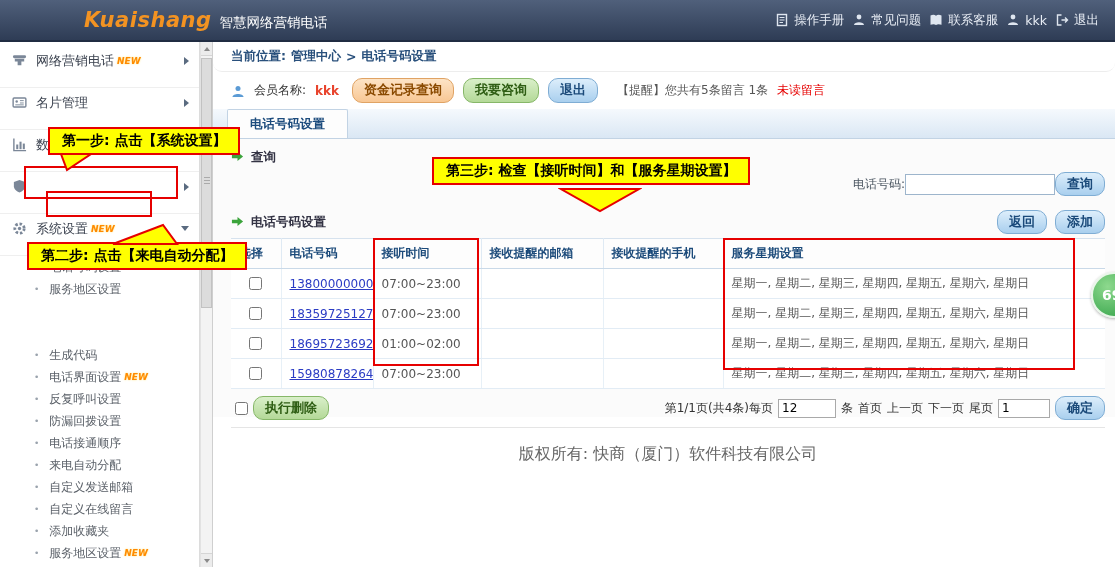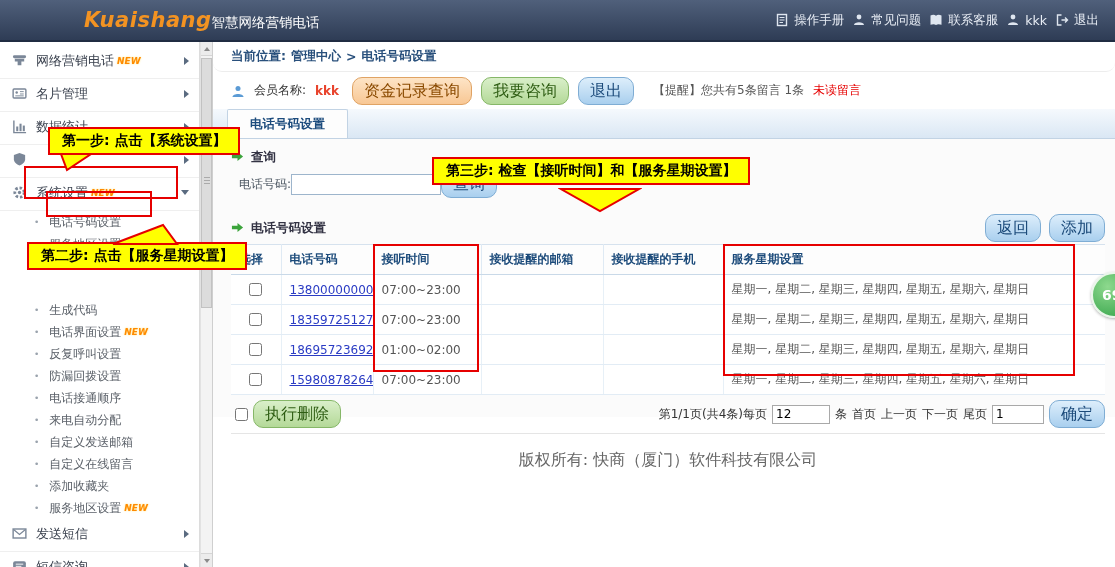--- a/index.html
+++ b/index.html
@@ -5,30 +5,30 @@
   html,body{margin:0;padding:0;background:#fff;}
   .screen{position:relative;width:1115px;height:567px;overflow:hidden;background:#fff;
     font-family:"DejaVu Sans","Liberation Sans",sans-serif;font-size:12px;color:#333;}
 
   
   .topbar{position:absolute;left:0;top:0;width:1115px;height:42px;box-sizing:border-box;
     background:linear-gradient(#50607b,#2e3c55);border-bottom:2px solid #202c42;
     display:flex;align-items:center;}
   .logo-wrap{display:flex;align-items:baseline;padding-left:84px;}
   .logo{font-style:italic;font-weight:bold;font-size:21px;color:#f39322;letter-spacing:.5px;}
-  .product{color:#ffffff;font-size:13.5px;}
+  .product{color:#ffffff;font-size:13.5px;margin-left:8px;}
   .topnav{margin-left:auto;display:flex;align-items:center;gap:8px;padding-right:16px;
     color:#e8edf5;font-size:12.5px;}
   .topnav-item{display:flex;align-items:center;gap:5px;cursor:pointer;white-space:nowrap;}
   .tico{display:inline-flex;width:14px;height:14px;}
 
   
   .sidebar{position:absolute;left:0;top:42px;width:200px;height:525px;background:#fff;
     box-sizing:border-box;border-right:1px solid #dcdcdc;padding-top:4px;}
-  .nav-item{height:29px;display:flex;align-items:center;padding:0 10px 3px 12px;
+  .nav-item{height:29px;display:flex;align-items:center;padding:0 10px 12px 12px;
     border-bottom:1px solid #efefef;cursor:pointer;position:relative;}
   .nav-ico{width:16px;height:16px;display:inline-flex;margin-right:8px;flex:0 0 16px;}
   .nav-label{font-size:13px;color:#3c4350;white-space:nowrap;}
   .badge{font-size:9px;font-weight:bold;font-style:italic;color:#ff8a00;margin-left:3px;
     text-shadow:0 0 2px #ffe27a;white-space:nowrap;}
   .tri{margin-left:auto;width:0;height:0;}
   .tri-right{border-left:5px solid #5a6b80;border-top:4px solid transparent;border-bottom:4px solid transparent;}
   .tri-down{border-top:5px solid #5a6b80;border-left:4px solid transparent;border-right:4px solid transparent;}
   .submenu{background:#fff;}
   .sub-item{height:22px;display:flex;align-items:center;padding-left:34px;cursor:pointer;position:relative;}
@@ -48,37 +48,37 @@
   .sb-thumb{position:absolute;left:0;top:16px;width:11px;height:250px;background:#dcdcdc;
     box-sizing:border-box;border:1px solid #c2c2c2;cursor:pointer;}
   .sb-grip{position:absolute;left:2px;top:118px;width:6px;height:1px;background:#aaa;box-shadow:0 3px 0 #aaa,0 6px 0 #aaa;}
 
   
   .main{position:absolute;left:213px;top:42px;width:902px;height:525px;background:#fff;}
   .crumb-row{height:30px;box-sizing:border-box;display:flex;align-items:center;gap:5px;
     padding:0 18px;border-bottom:1px solid #ededed;font-weight:bold;color:#29507c;font-size:12.5px;border-radius:9px;}
   .member-row{height:37px;display:flex;align-items:center;gap:9px;padding:0 18px;}
   .member-name{color:#e8432c;font-weight:bold;margin-right:4px;}
-  .btn{display:inline-block;box-sizing:border-box;border-radius:10px;font-size:16px;font-weight:normal;
+  .btn{display:inline-block;box-sizing:border-box;border-radius:10px;font-size:13px;font-weight:bold;
     padding:3px 11px;cursor:pointer;white-space:nowrap;line-height:1.25;}
   .btn-orange{background:linear-gradient(#fde4c6,#f8c794);border:1px solid #e0a364;color:#8a4a00;}
   .btn-green{background:linear-gradient(#d9efc9,#b4d998);border:1px solid #86b768;color:#2f5e14;}
   .btn-blue{background:linear-gradient(#ddeefb,#a9cfee);border:1px solid #7fadd4;color:#1b4a7a;}
   .notice{color:#555;margin-left:10px;}
   .notice-unread{color:#e60000;cursor:pointer;}
 
   .tabbar{height:30px;box-sizing:border-box;background:linear-gradient(#f5f9fd,#dae7f4);
     border-bottom:1px solid #c2d3e4;padding-left:14px;display:flex;align-items:flex-end;}
   .tab{box-sizing:border-box;height:29px;line-height:28px;padding:0 22px;background:#fdfdfd;
     border:1px solid #c2d3e4;border-bottom:none;border-radius:2px 2px 0 0;color:#1d4c7d;
     font-weight:bold;font-size:12.5px;cursor:pointer;}
 
   .panel{box-sizing:border-box;background:#fbfbfb;height:278px;padding:8px 10px 0 18px;}
   .sec-title{display:flex;align-items:center;gap:6px;font-weight:bold;color:#334;font-size:12.5px;height:20px;}
-  .query-row{display:flex;align-items:center;margin:5px 0 20px 8px;height:24px;color:#4a5560;}
+  .query-row{display:flex;align-items:center;margin:5px 0 14px 8px;height:24px;color:#4a5560;justify-content:flex-end;}
   .txt-input{box-sizing:border-box;height:21px;width:150px;border:1px solid #9db5cc;background:#fff;
     font-size:12px;padding:0 4px;font-family:inherit;}
   .list-head{display:flex;align-items:center;margin-top:4px;height:24px;}
   .list-head .sec-title{flex:1;}
   .head-btns{display:flex;gap:8px;}
 
   .table-wrap{position:relative;margin-top:4px;}
   table.grid{width:100%;border-collapse:collapse;table-layout:fixed;background:#fff;}
   .grid th{box-sizing:border-box;text-align:left;color:#1b4a7a;font-size:12px;padding:6px 8px;
     border-top:1px solid #d6e2ee;border-bottom:1px solid #c9d9e8;border-right:1px solid #dfeaf4;background:#fdfdfd;}
@@ -468,21 +468,21 @@
   </div>
 
   <div class="redbox rb1"></div>
   <div class="redbox rb2"></div>
 
   <div class="callout co1">第一步: 点击【系统设置】</div>
   <svg class="tail" style="left:58px;top:153px" width="36" height="20">
     <polygon points="3,1 33,1 9,17" fill="#ffff00" stroke="#e60000" stroke-width="2"></polygon>
   </svg>
 
-  <div class="callout co2">第二步: 点击【服务星期设置】</div>
+  <div class="callout co2">第二步: 点击【来电自动分配】</div>
   <svg class="tail" style="left:110px;top:222px" width="72" height="24">
     <polygon points="3,22 67,22 53,3" fill="#ffff00" stroke="#e60000" stroke-width="2"></polygon>
   </svg>
 
   <div class="callout co3">第三步: 检查【接听时间】和【服务星期设置】</div>
   <svg class="tail" style="left:558px;top:188px" width="84" height="26">
     <polygon points="3,1 81,1 42,23" fill="#ffff00" stroke="#e60000" stroke-width="2"></polygon>
   </svg>
 
   <div class="float-badge">69</div>

